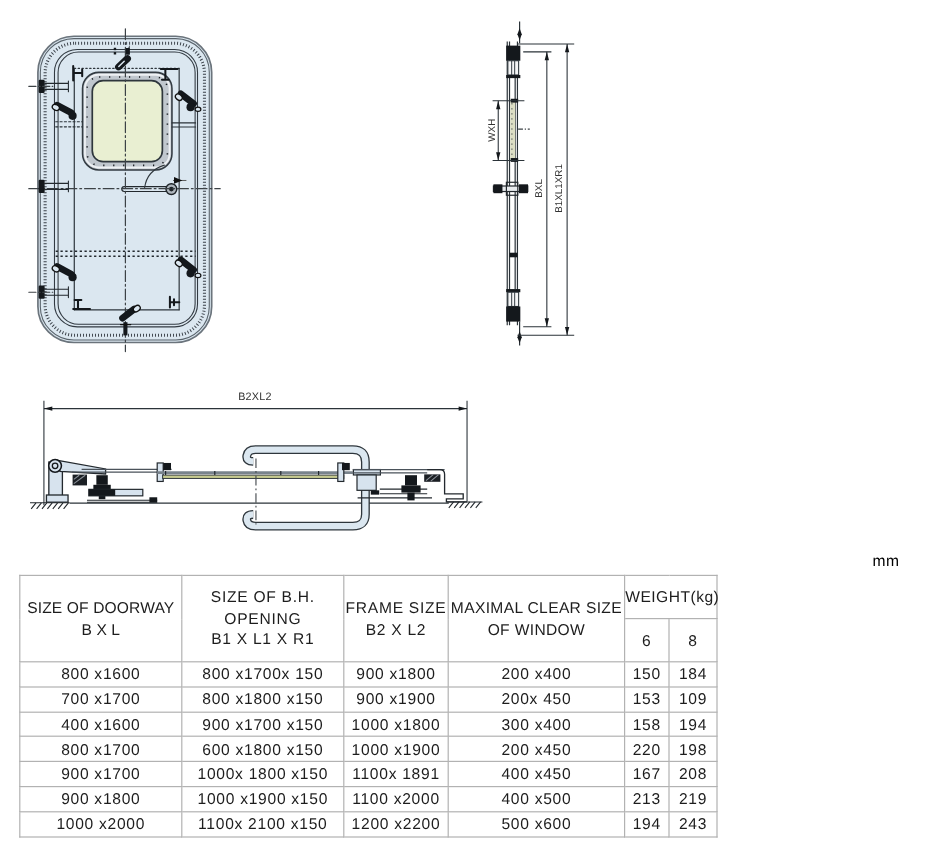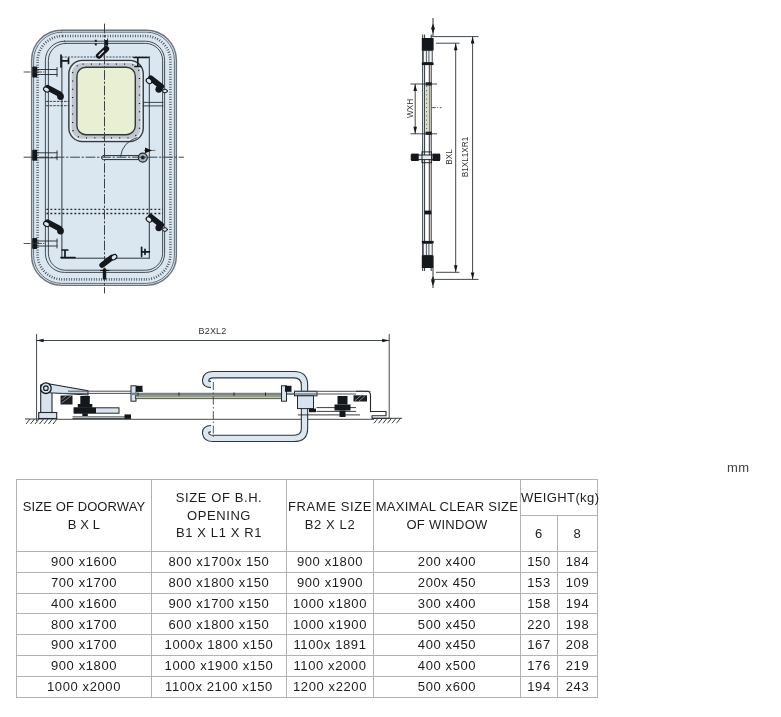--- a/index.html
+++ b/index.html
@@ -2,21 +2,21 @@
 <html><head>
 <meta charset="utf-8">
 <style>
 html,body{margin:0;padding:0;background:#fff;}
 body{width:781px;height:717px;position:relative;font-family:"Liberation Sans",sans-serif;}
 #drawing{position:absolute;left:0;top:0;}
 table.spec{position:absolute;left:16px;top:479px;border-collapse:collapse;table-layout:fixed;width:582px;
  font-family:"Liberation Sans",sans-serif;font-size:13px;color:#1d1d1d;letter-spacing:0.6px;}
 table.spec td,table.spec th{border:1px solid #b2b2b2;text-align:center;vertical-align:middle;
  padding:0;font-weight:normal;line-height:1.35;}
-.mm{position:absolute;left:727px;top:460px;font-size:13px;color:#404040;letter-spacing:0.5px;}
+.mm{position:absolute;left:727px;top:460px;font-size:13px;color:#000000;letter-spacing:0.5px;}
 </style>
 </head>
 <body>
 
 <svg id="drawing" width="781" height="470" viewBox="0 0 781 470">
 <rect x="0" y="0" width="781" height="470" fill="#ffffff"></rect>
 
 <g stroke-linecap="round">
 
   <g>
@@ -333,21 +333,21 @@
 <td rowspan="2">SIZE OF B.H.<br>OPENING<br>B1 X L1 X R1</td>
 <td rowspan="2">FRAME SIZE<br>B2 X L2</td>
 <td rowspan="2" style="letter-spacing:0.28px">MAXIMAL CLEAR SIZE<br>OF WINDOW</td>
 <td colspan="2" style="height:34px;letter-spacing:0.4px">WEIGHT(kg)</td>
 </tr>
 <tr>
         <td style="height:34px">6</td>
         <td>8</td>
       </tr>
 <tr>
-        <td style="height:19.8px">900 x1600</td>
+        <td style="height:19.8px">800 x1600</td>
         <td>800 x1700x 150</td>
         <td>900 x1800</td>
         <td>200 x400</td>
         <td>150</td>
         <td>184</td>
       </tr>
 <tr>
         <td style="height:19.8px">700 x1700</td>
         <td>800 x1800 x150</td>
         <td>900 x1900</td>
@@ -360,38 +360,38 @@
         <td>900 x1700 x150</td>
         <td>1000 x1800</td>
         <td>300 x400</td>
         <td>158</td>
         <td>194</td>
       </tr>
 <tr>
         <td style="height:19.8px">800 x1700</td>
         <td>600 x1800 x150</td>
         <td>1000 x1900</td>
-        <td>500 x450</td>
+        <td>200 x450</td>
         <td>220</td>
         <td>198</td>
       </tr>
 <tr>
         <td style="height:19.8px">900 x1700</td>
         <td>1000x 1800 x150</td>
         <td>1100x 1891</td>
         <td>400 x450</td>
         <td>167</td>
         <td>208</td>
       </tr>
 <tr>
         <td style="height:19.8px">900 x1800</td>
         <td>1000 x1900 x150</td>
         <td>1100 x2000</td>
         <td>400 x500</td>
-        <td>176</td>
+        <td>213</td>
         <td>219</td>
       </tr>
 <tr>
         <td style="height:19.8px">1000 x2000</td>
         <td>1100x 2100 x150</td>
         <td>1200 x2200</td>
         <td>500 x600</td>
         <td>194</td>
         <td>243</td>
       </tr>

